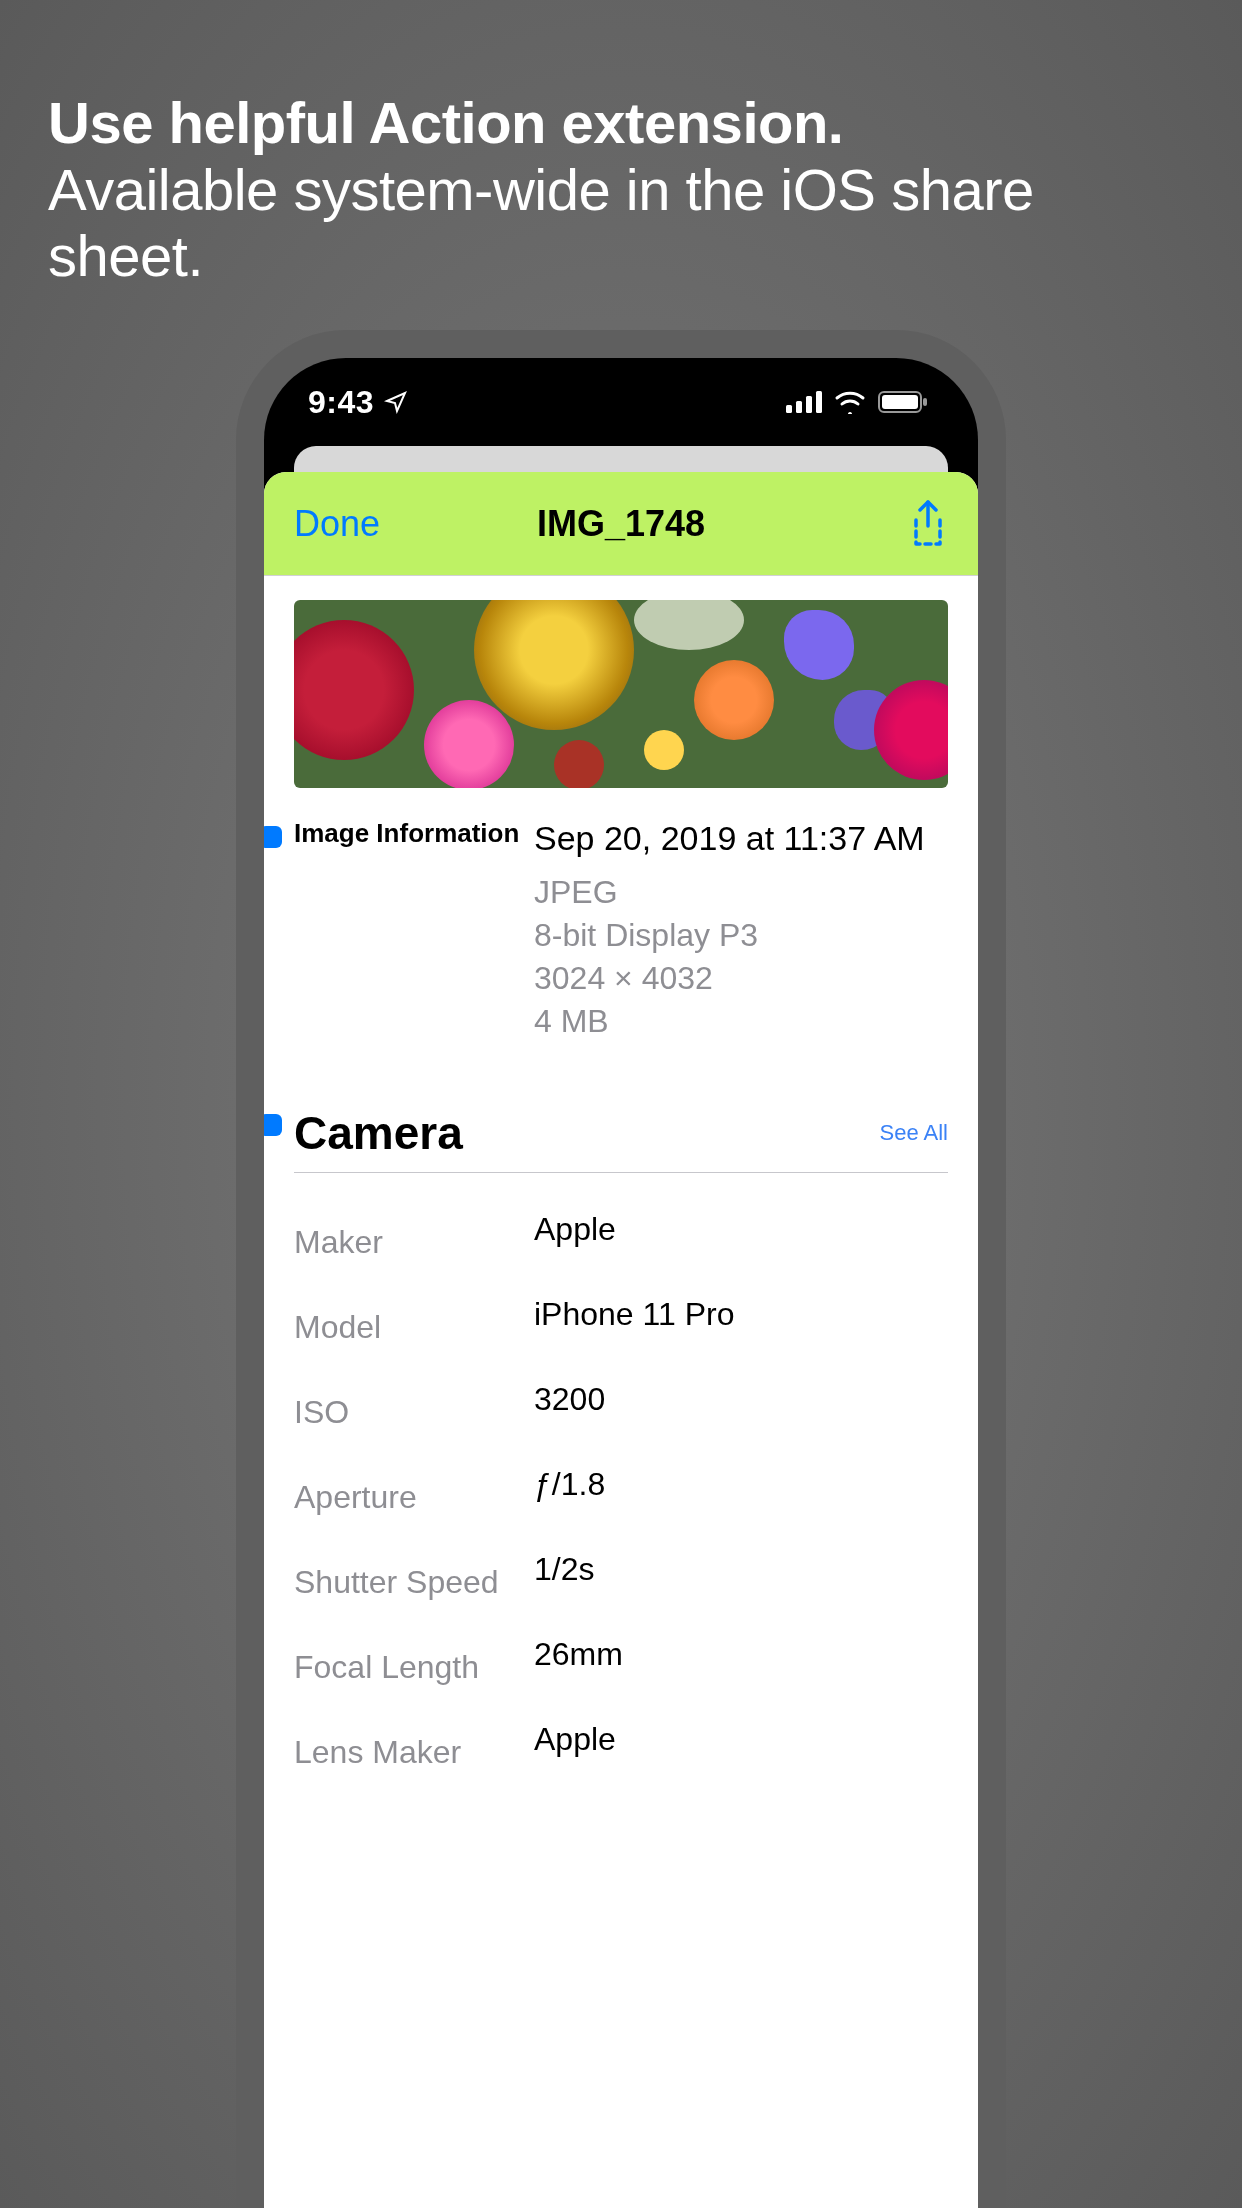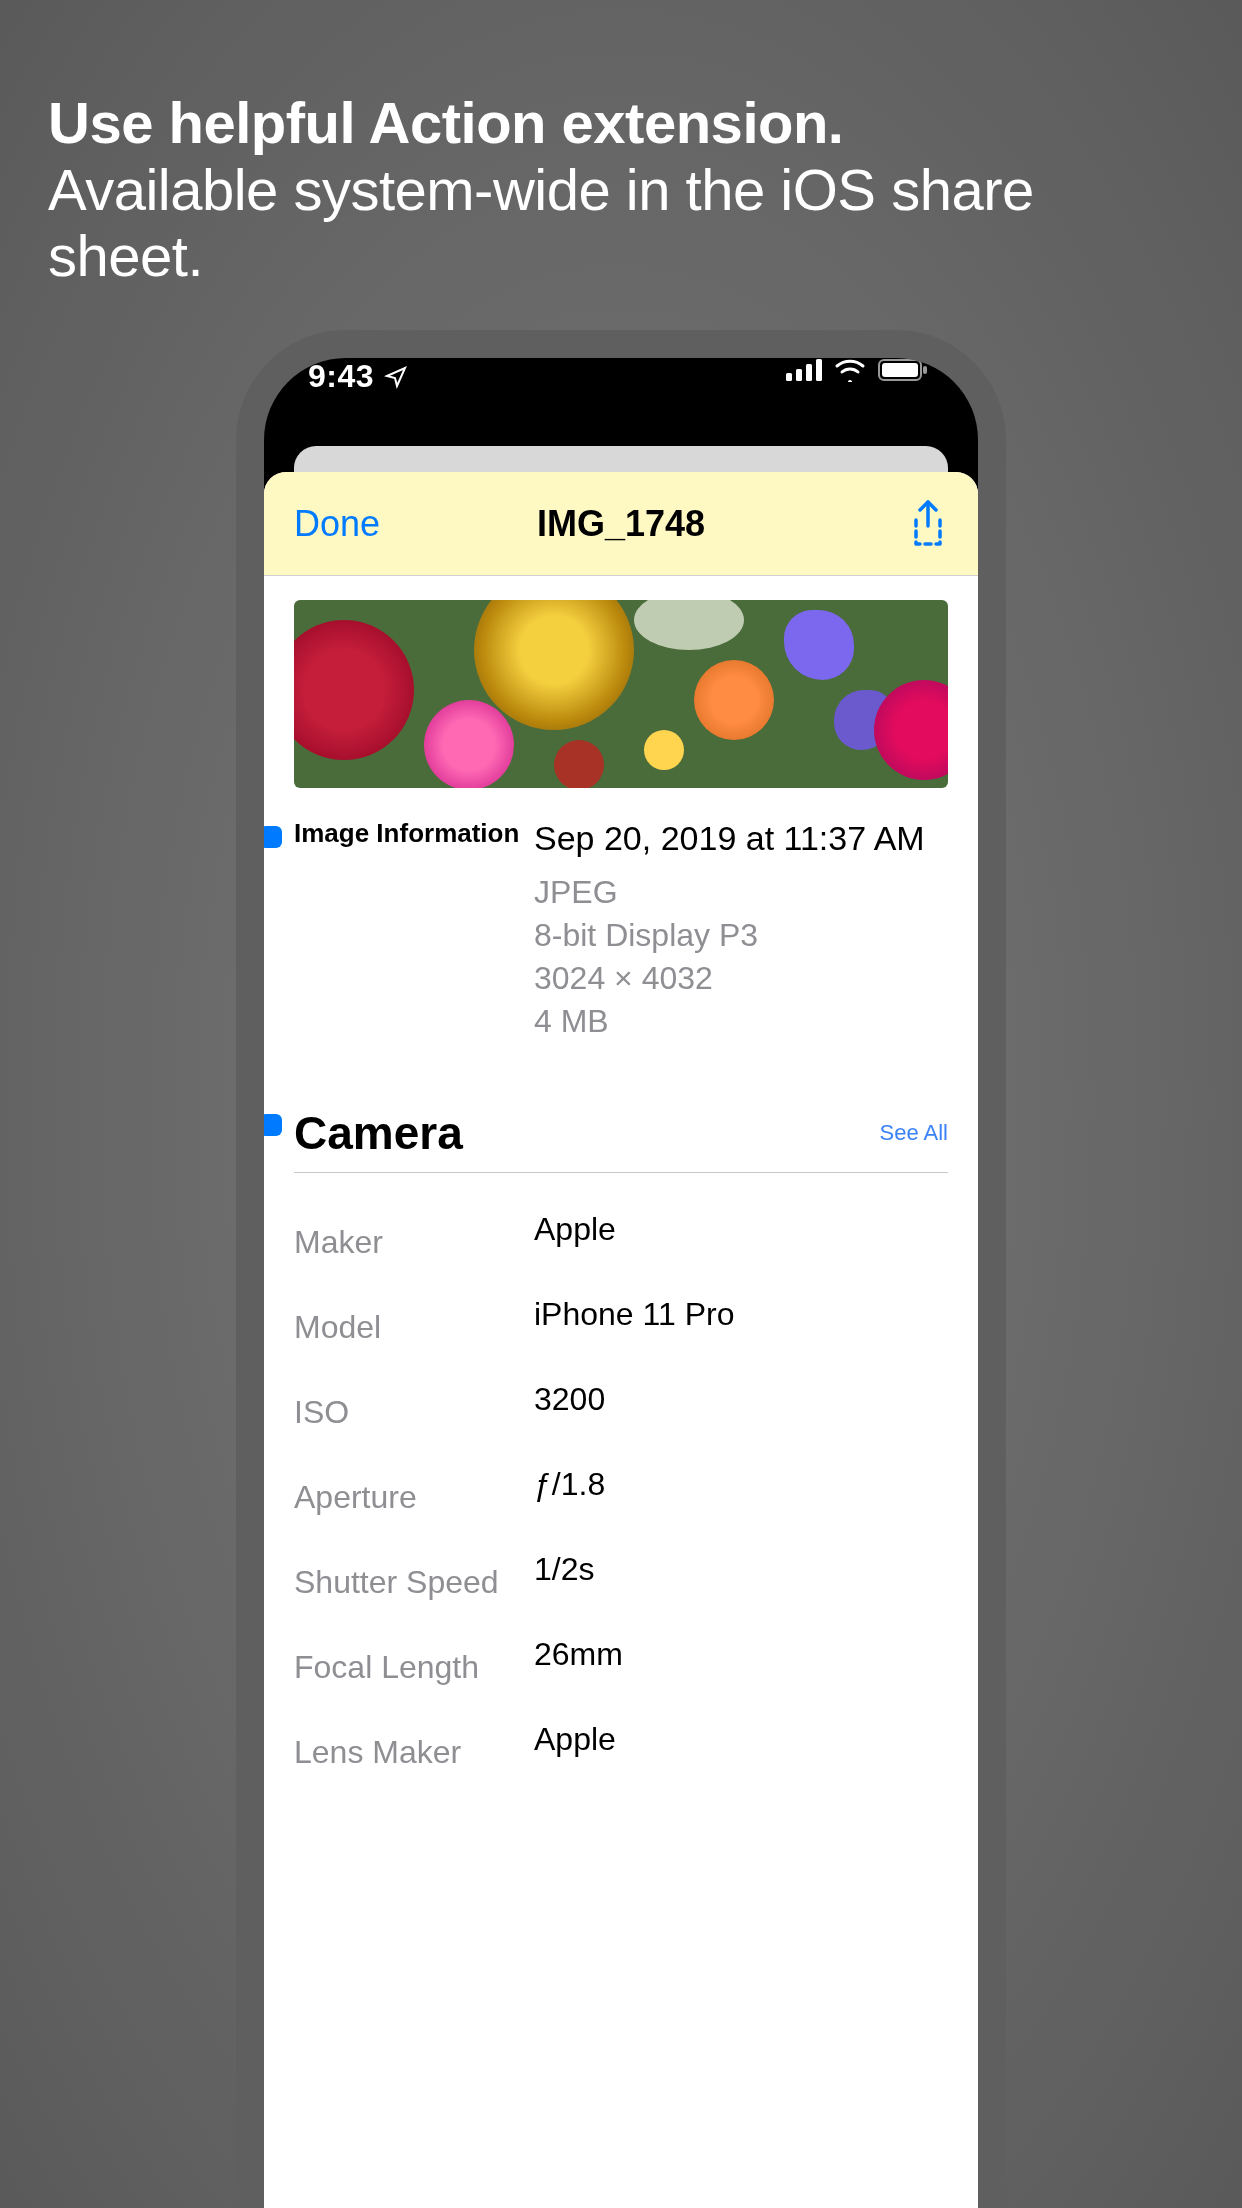--- a/index.html
+++ b/index.html
@@ -35,21 +35,21 @@
   .phone-screen {
     width: 100%;
     background: #000;
     border-radius: 82px 82px 0 0;
     overflow: hidden;
   }
 
   .status-bar {
     height: 88px;
     display: flex;
-    align-items: flex-start;
+    align-items: center;
     justify-content: space-between;
     padding: 0 50px 0 44px;
     color: #fff;
   }
   .status-left { display: flex; align-items: center; gap: 10px; }
   .status-time { font-size: 32px; font-weight: 600; letter-spacing: 0.5px; }
   .status-right { display: flex; align-items: center; gap: 12px; }
 
   .underlay {
     background: #d8d8d8;
@@ -59,21 +59,21 @@
   }
 
   .sheet {
     background: #fff;
     border-radius: 22px 22px 0 0;
     min-height: 1800px;
   }
 
   .nav-bar {
     height: 104px;
-    background: #fef9c3;
+    background: #bef264;
     border-bottom: 1px solid #d1d1d4;
     display: flex;
     align-items: center;
     justify-content: space-between;
     padding: 0 30px;
     border-radius: 22px 22px 0 0;
   }
   .nav-left {
     color: #007aff;
     font-size: 36px;

